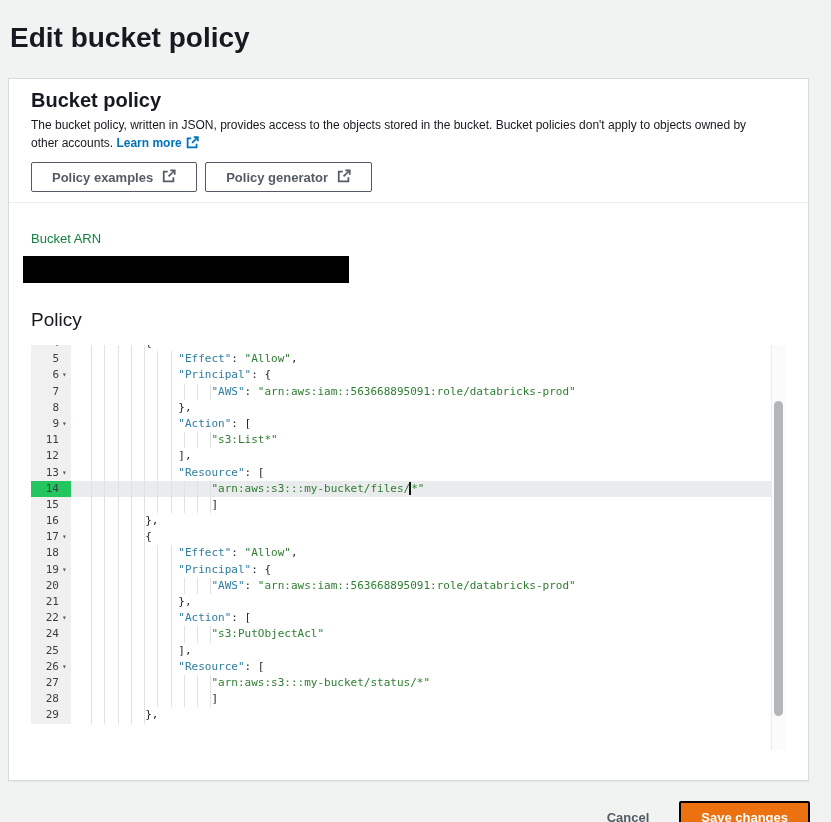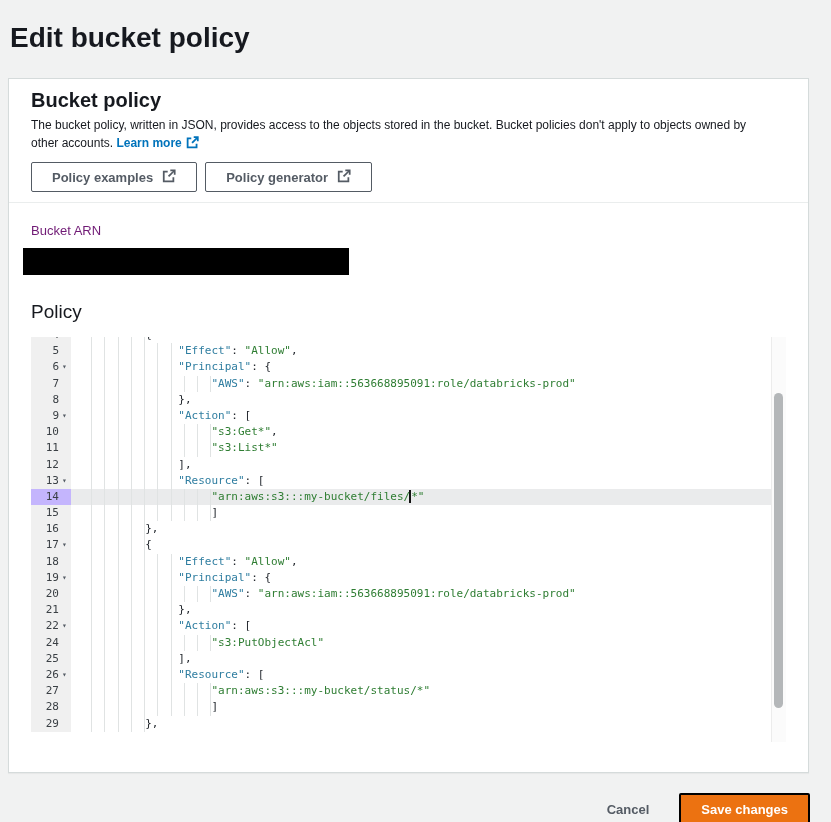--- a/index.html
+++ b/index.html
@@ -28,21 +28,21 @@
   .ext-icon { display:inline-block; vertical-align:-2px; margin-left:4px; }
   .header-buttons { display:flex; gap:8px; margin-top:8px; }
   .btn-secondary {
     display:inline-flex; align-items:center; gap:9px;
     height:30px; padding:0 20px;
     background:#fff; border:1px solid #545b64; border-radius:2px;
     font-family:"Liberation Sans", sans-serif;
     font-size:13px; font-weight:700; color:#545b64; cursor:pointer;
   }
   .card-body { border-top:1px solid #eaeded; padding:20px 22px 30px 22px; position:relative; }
-  .field-label { font-size:13px; color:#701a75; }
+  .field-label { font-size:13px; color:#15803d;margin-top:8px; }
   .redacted-block { width:326px; height:27px; background:#000; margin:10px 0 0 -8px; }
   .policy-heading { font-size:19px; font-weight:400; color:#16191f; margin:26px 0 14px 0; }
 
   
   .editor {
     position:relative; height:405px; overflow:hidden;
     font-family:"DejaVu Sans Mono", monospace;
     font-size:11px; background:#fff;
   }
   .ed-scroll { margin-top:-10px; }
@@ -57,21 +57,21 @@
   .ed-code { flex:1 1 auto; padding-left:8px; white-space:pre; position:relative; color:#24292f; }
   .ed-code .txt { position:relative; z-index:1; }
   .tok-k { color:#2e7da0; }
   .tok-s { color:#2e7d32; }
   .guides {
     position:absolute; left:8px; top:0; bottom:0; z-index:0;
     background:repeating-linear-gradient(to right,
       transparent 0, transparent calc(2ch - 1px),
       #e0e3e3 calc(2ch - 1px), #e0e3e3 2ch);
   }
-  .ed-row.active .ed-gutter { background:#c4b5fd; }
+  .ed-row.active .ed-gutter { background:#22c55e; }
   .ed-row.active .ed-code { background:#eaebec; }
   .caret {
     display:inline-block; width:0; height:13px;
     border-left:2px solid #111; margin-left:-1px; vertical-align:text-bottom;
   }
   .ed-sb {
     position:absolute; top:0; right:0; width:15px; height:100%;
     background:#fbfbfb; border-left:1px solid #ececec;
   }
   .ed-thumb {
@@ -176,27 +176,20 @@
           </div>
           <div class="ed-row">
             <div class="ed-gutter">
               <span class="ed-num">9</span>
               <span class="ed-fold">▾</span>
             </div>
             <div class="ed-code"><span class="guides" style="width: 15ch;"></span><span class="txt"><span>               </span><span class="tok-k">"Action"</span><span>: [</span></span></div>
           </div>
           <div class="ed-row">
             <div class="ed-gutter">
-              <span class="ed-num">10</span>
-              <span class="ed-fold"></span>
-            </div>
-            <div class="ed-code"><span class="guides" style="width: 20ch;"></span><span class="txt"><span>                    </span><span class="tok-s">"s3:Get*"</span><span>,</span></span></div>
-          </div>
-          <div class="ed-row">
-            <div class="ed-gutter">
               <span class="ed-num">11</span>
               <span class="ed-fold"></span>
             </div>
             <div class="ed-code"><span class="guides" style="width: 20ch;"></span><span class="txt"><span>                    </span><span class="tok-s">"s3:List*"</span></span></div>
           </div>
           <div class="ed-row">
             <div class="ed-gutter">
               <span class="ed-num">12</span>
               <span class="ed-fold"></span>
             </div>

